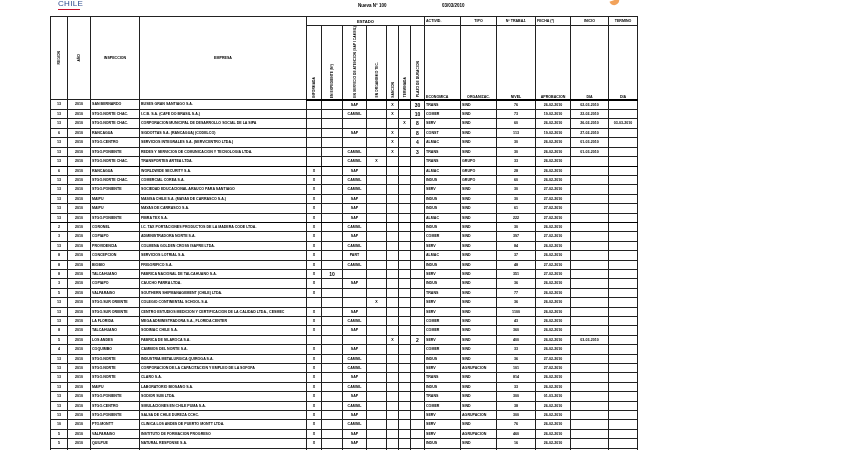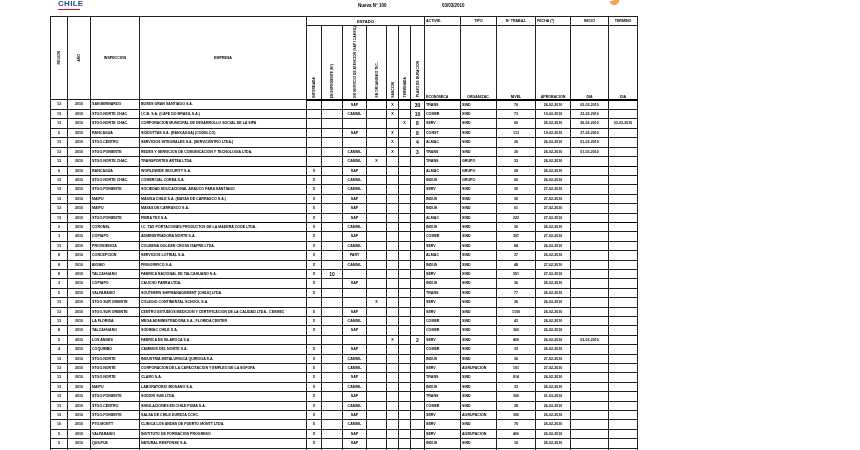--- a/index.html
+++ b/index.html
@@ -1,17 +1,17 @@
 <!DOCTYPE html>
 <html><head>
 <meta charset="utf-8">
 <style>
   html, body { margin:0; padding:0; background:#ffffff; }
   body { width:860px; height:450px; position:relative; overflow:hidden; font-family:"Liberation Sans", sans-serif; color:#000; }
-  .logo { position:absolute; left:58px; top:0px; font-weight:bold; font-size:8px; letter-spacing:0.3px; color:#2b4a8c; line-height:8px; }
+  .logo { position:absolute; left:58px; top:0px; font-weight:normal; font-size:8px; letter-spacing:0.3px; color:#2b4a8c; line-height:8px; }
   .logo .bar { display:block; width:22px; height:1px; background:#c8102e; margin-top:1px; }
   .title { position:absolute; left:358px; top:3px; font-size:4.5px; font-weight:bold; }
   .date { position:absolute; left:442px; top:3px; font-size:4.5px; font-weight:bold; }
   .mark { position:absolute; left:610px; top:0px; width:10px; height:5px; background:#f2a25a; border-radius:0 0 6px 6px; transform:rotate(-20deg); }
 
   table.grid { position:absolute; left:50px; top:16px; border-collapse:collapse; table-layout:fixed; font-size:3.6px; }
   table.grid td, table.grid th { border:0.8px solid #222; padding:0 1px; overflow:hidden; white-space:nowrap; font-weight:bold; }
   table.grid th { font-size:3.6px; vertical-align:bottom; text-align:center; }
   .vert { writing-mode:vertical-rl; transform:rotate(180deg); display:inline-block; font-size:3.4px; line-height:4px; }
   tr.hdr-top th { height:8px; vertical-align:middle; }

